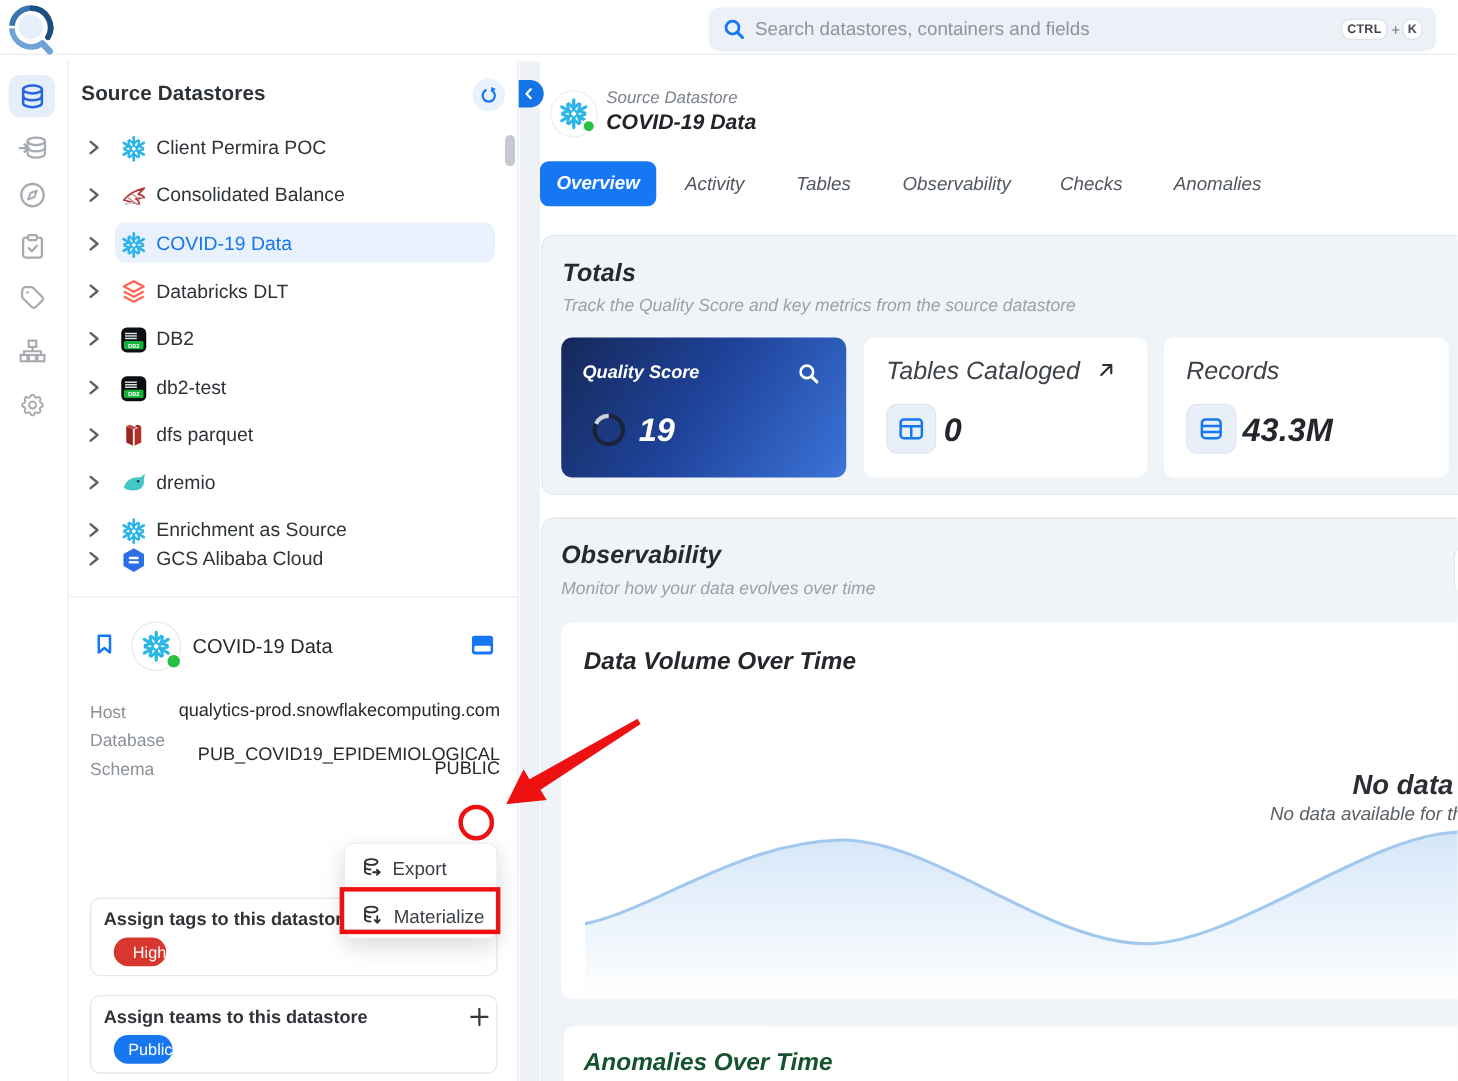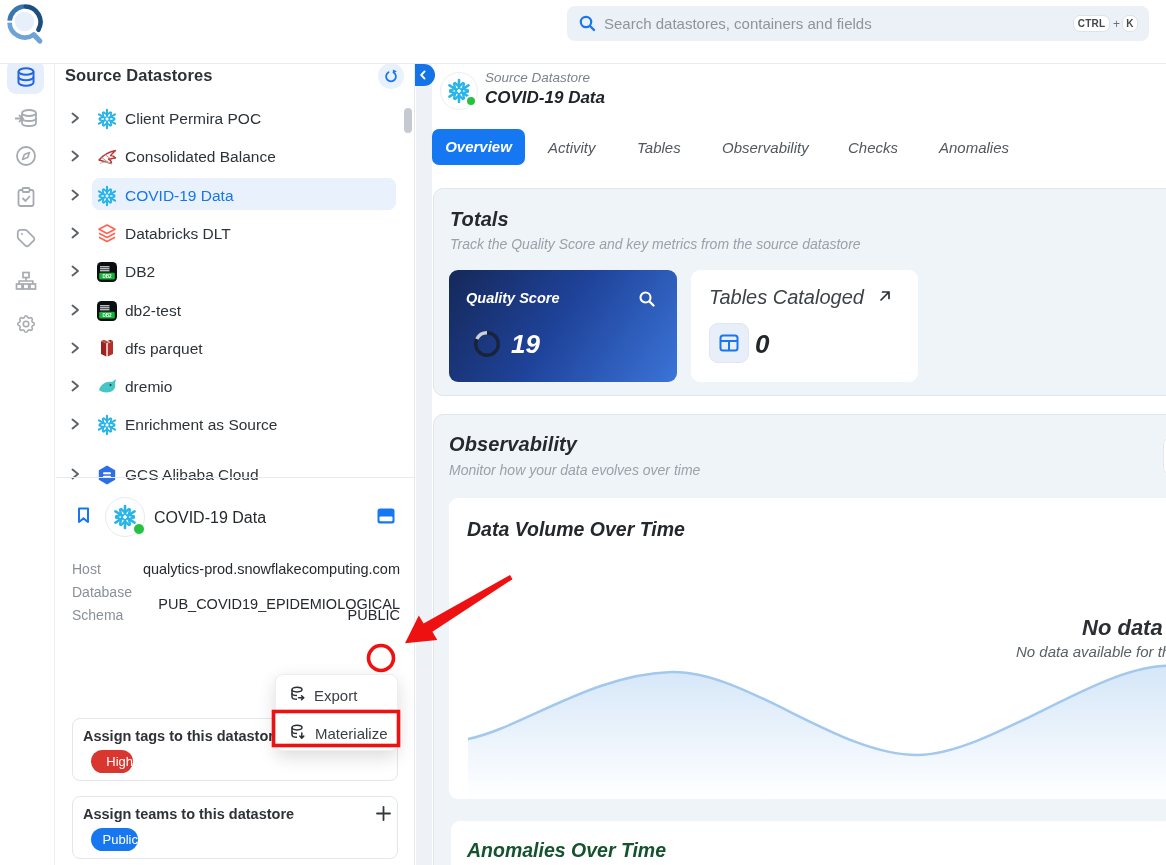--- a/index.html
+++ b/index.html
@@ -1,21 +1,21 @@
 <!DOCTYPE html>
 <html><head>
 <meta charset="utf-8">
 <style>
 * { margin:0; padding:0; box-sizing:border-box; }
 html,body { width:1166px; height:865px; overflow:hidden; font-family:"Liberation Sans", sans-serif; background:#fff; }
 .abs { position:absolute; }
 #stage { position:relative; width:1166px; height:865px; overflow:hidden; }
 
 
-#topbar { left:0; top:0; width:1166px; height:64px; background:#fff; border-bottom:1px solid #e9ecf0; z-index:30; }
+#topbar { left:0; top:0; width:1166px; height:44px; background:#fff; border-bottom:1px solid #e9ecf0; z-index:30; }
 #searchbar { left:567px; top:6px; width:582px; height:35px; background:#ebf1f7; border-radius:8px; }
 #searchtxt { left:37px; top:9px; font-size:15px; color:#8d949d; }
 .key { position:absolute; top:9px; height:17px; background:#fff; border:1px solid #dde2e8; border-radius:7px; font-size:10px; font-weight:bold; color:#42464b; text-align:center; line-height:15px; letter-spacing:0.2px; }
 
 
 #rail { left:0; top:49px; width:55px; height:816px; background:#fff; border-right:1px solid #eceef1; z-index:20; }
 #railtile { left:7px; top:11px; width:37px; height:34px; background:#e7eefb; border-radius:9px; }
 
 
 #panel { left:56px; top:49px; width:359px; height:816px; background:#fff; border-right:1px solid #e7eaee; z-index:20; }
@@ -121,20 +121,30 @@
           </svg>
         <div class="icontile" style="left:18px; top:53px;"></div>
         <svg class="abs" style="left:28px; top:63px;" width="20" height="20" viewBox="0 0 20 20">
             <rect x="1.5" y="2.5" width="17" height="15" rx="2.5" fill="none" stroke="#1677f0" stroke-width="2"></rect>
             <line x1="1.5" y1="8" x2="18.5" y2="8" stroke="#1677f0" stroke-width="2"></line>
             <line x1="10" y1="8" x2="10" y2="17.5" stroke="#1677f0" stroke-width="2"></line>
           </svg>
         <div class="bigval" style="left:64px; top:59px;">0</div>
       </div>
 
+      <div class="whitecard" style="left:497px; top:81px; width:228px; height:112px;">
+        <div class="mcardtitle" style="left:18px; top:16px;">Records</div>
+        <div class="icontile" style="left:18px; top:53px;"></div>
+        <svg class="abs" style="left:28px; top:63px;" width="20" height="20" viewBox="0 0 20 20">
+            <rect x="2.5" y="2.5" width="15" height="15" rx="3" fill="none" stroke="#1677f0" stroke-width="2"></rect>
+            <line x1="2.5" y1="7.7" x2="17.5" y2="7.7" stroke="#1677f0" stroke-width="2"></line>
+            <line x1="2.5" y1="12.6" x2="17.5" y2="12.6" stroke="#1677f0" stroke-width="2"></line>
+          </svg>
+        <div class="bigval" style="left:63px; top:59px;">43.3M</div>
+      </div>
     </div>
 
     <div class="sectioncard" style="left:1px; top:365px; width:760px; height:470px;">
       <h1 class="sec" style="position:absolute; left:15px; top:18px;">Observability</h1>
       <div class="subtitle" style="position:absolute; left:15px; top:47px;">Monitor how your data evolves over time</div>
       <div class="whitecard" style="left:729px; top:21px; width:20px; height:40px; border:1px solid #e4e8ed;"></div>
 
       <div class="whitecard" style="left:15px; top:83px; width:745px; height:301px; overflow:hidden;">
         <div class="abs" style="left:18px; top:20px; font-size:19.5px; font-weight:bold; color:#24282c;">Data Volume Over Time</div>
         <div class="abs" style="left:633px; top:117px; font-size:22px; font-weight:bold; color:#2b2f34; white-space:nowrap;">No data available</div>
@@ -406,21 +416,21 @@
               <path d="M7.7 4.2 L11 6.9 L14.3 4.2" fill="none" stroke="#2bb3e8" stroke-width="1.8" stroke-linecap="round" stroke-linejoin="round"></path>
             </g>
             <g transform="rotate(300 11 11)">
               <line x1="11" y1="7.8" x2="11" y2="1.7" stroke="#2bb3e8" stroke-width="2.1" stroke-linecap="round"></line>
               <path d="M7.7 4.2 L11 6.9 L14.3 4.2" fill="none" stroke="#2bb3e8" stroke-width="1.8" stroke-linecap="round" stroke-linejoin="round"></path>
             </g>
             <rect x="9.0" y="9.0" width="4" height="4" transform="rotate(45 11 11)" fill="none" stroke="#2bb3e8" stroke-width="1.3"></rect>
           </svg>
           <div class="rowtxt" style="">Enrichment as Source</div>
         </div>
-        <div class="row" style="top:410px;">
+        <div class="row" style="top:383px;">
           <svg class="chev" width="10" height="12" viewBox="0 0 10 12">
             <path d="M2.5 1.5 L8 6 L2.5 10.5" fill="none" stroke="#5c6166" stroke-width="1.9" stroke-linecap="round" stroke-linejoin="round"></path>
           </svg>
           <svg class="ricon" width="22" height="22" viewBox="0 0 22 22">
             <path d="M11 1.5 L19.2 6.25 V15.75 L11 20.5 L2.8 15.75 V6.25 Z" fill="#2f6fe4"></path>
             <rect x="7" y="8.3" width="8" height="2" rx="1" fill="#fff"></rect>
             <rect x="7" y="11.7" width="8" height="2" rx="1" fill="#fff"></rect>
           </svg>
           <div class="rowtxt" style="">GCS Alibaba Cloud</div>
         </div>

